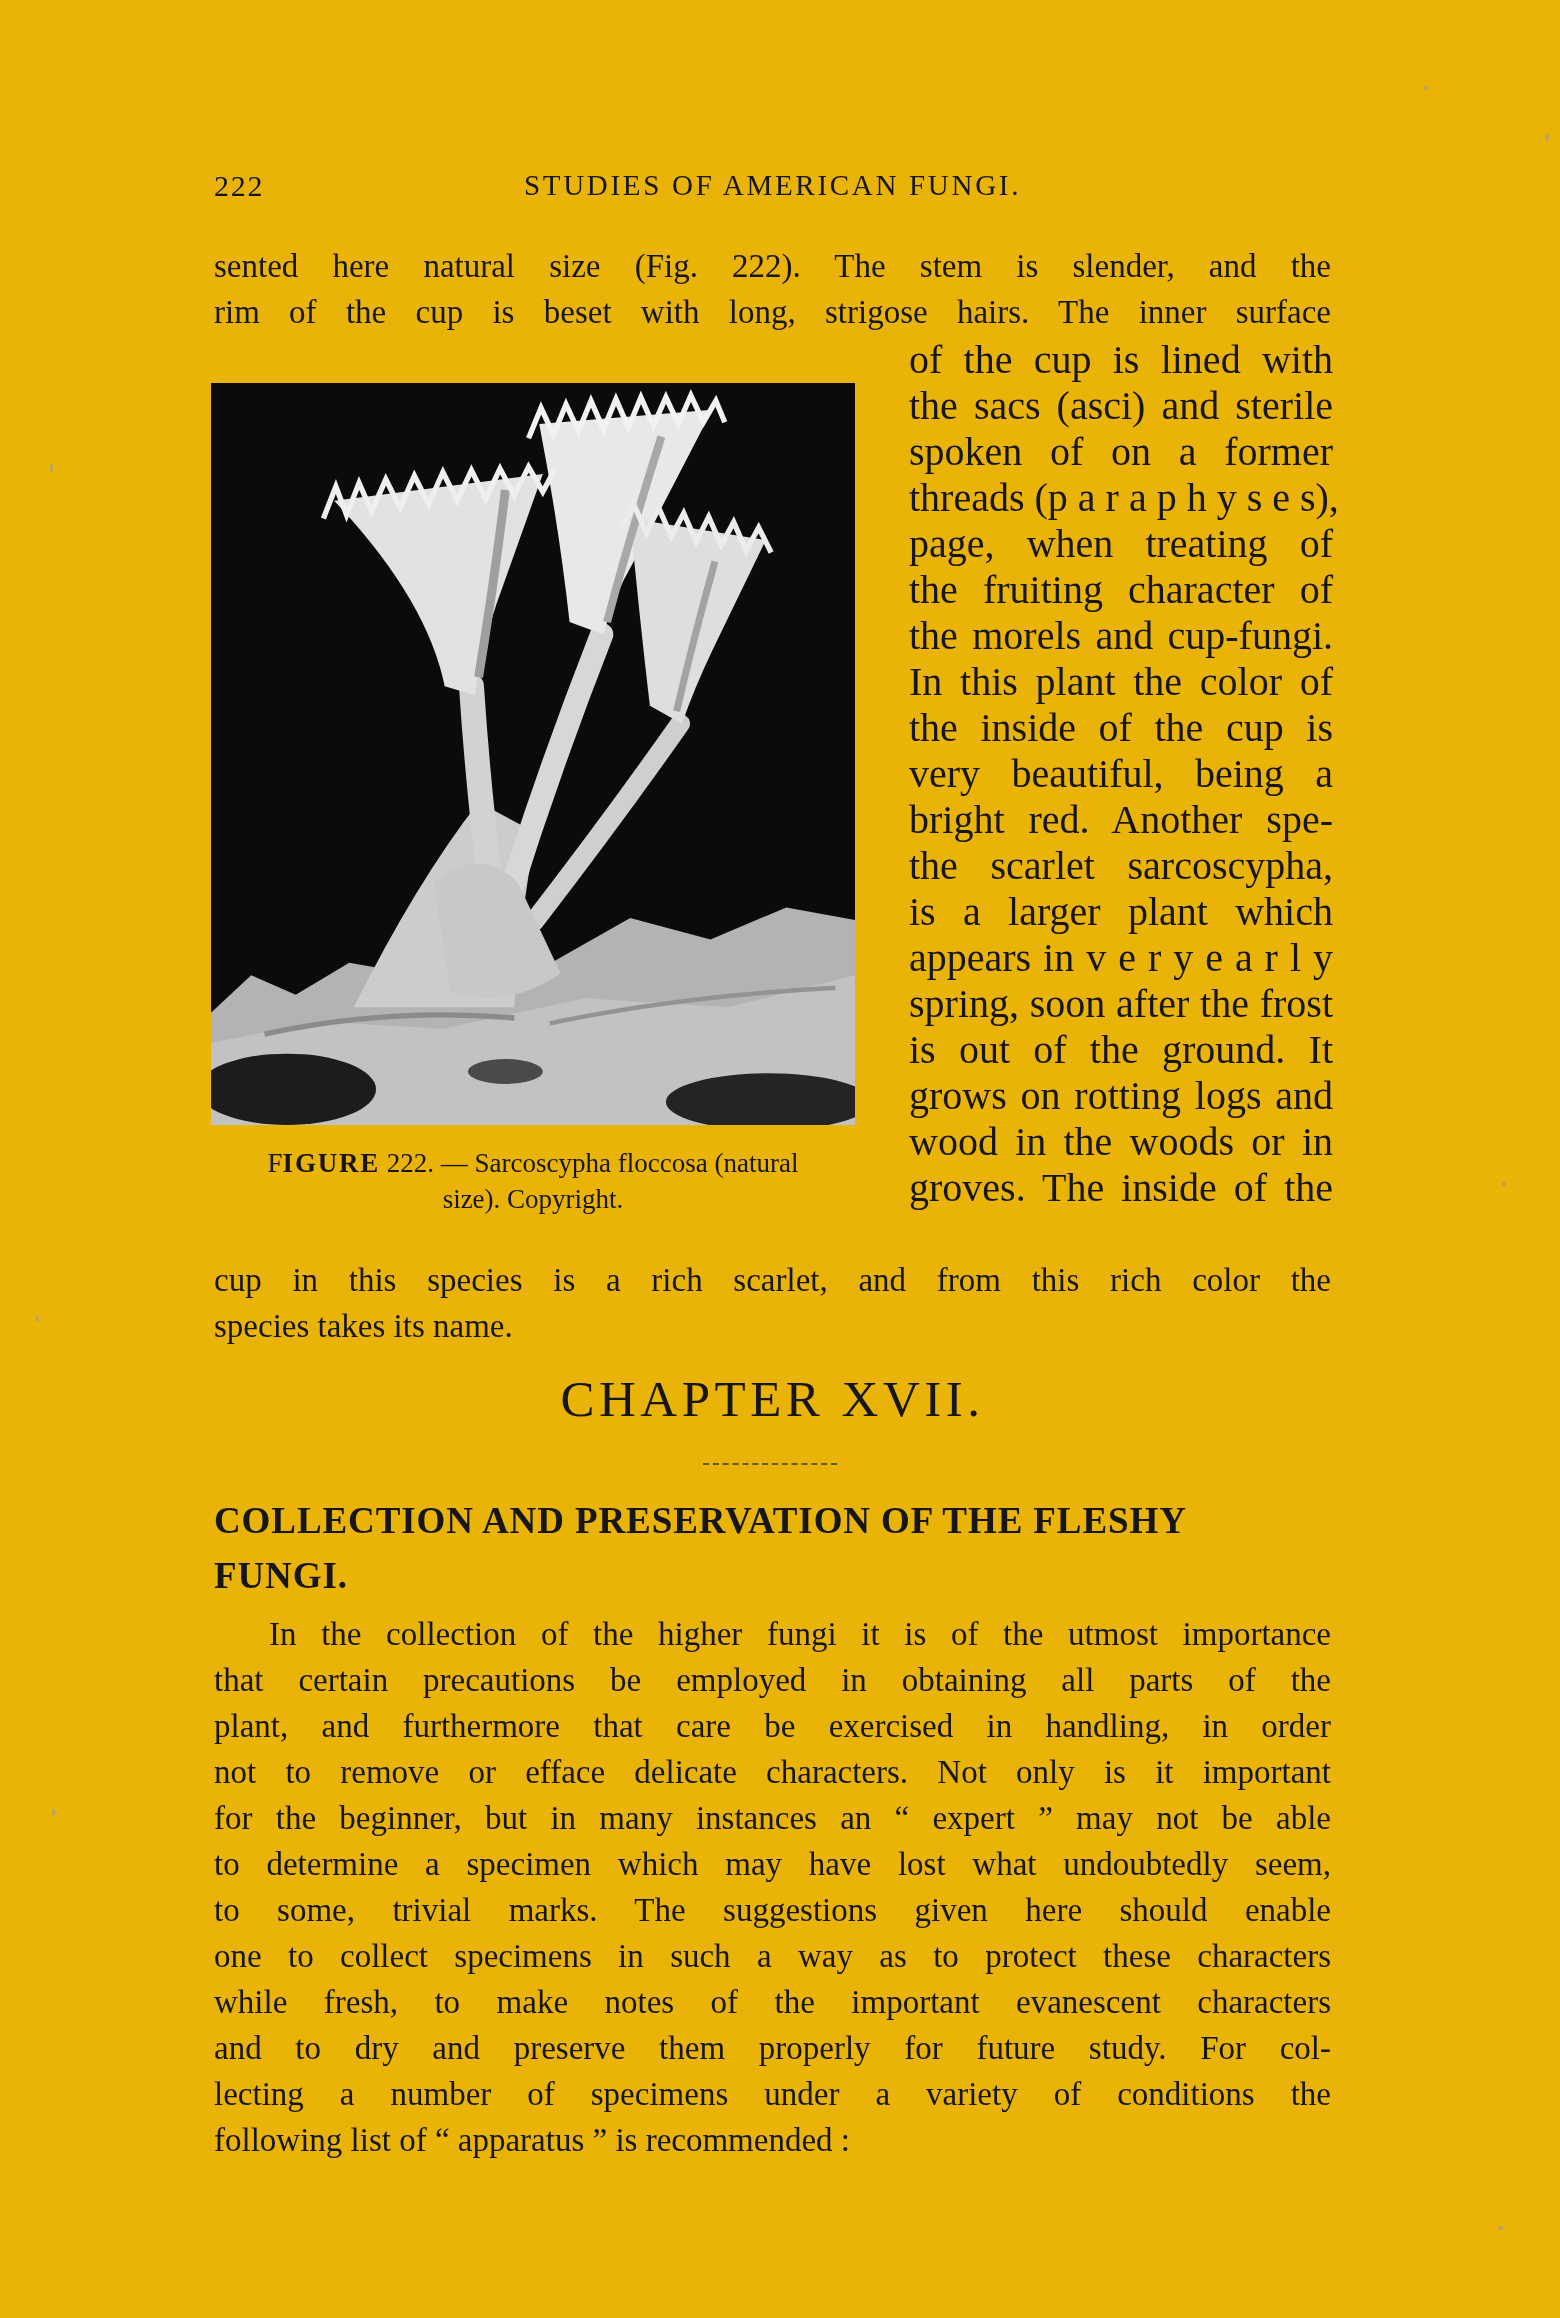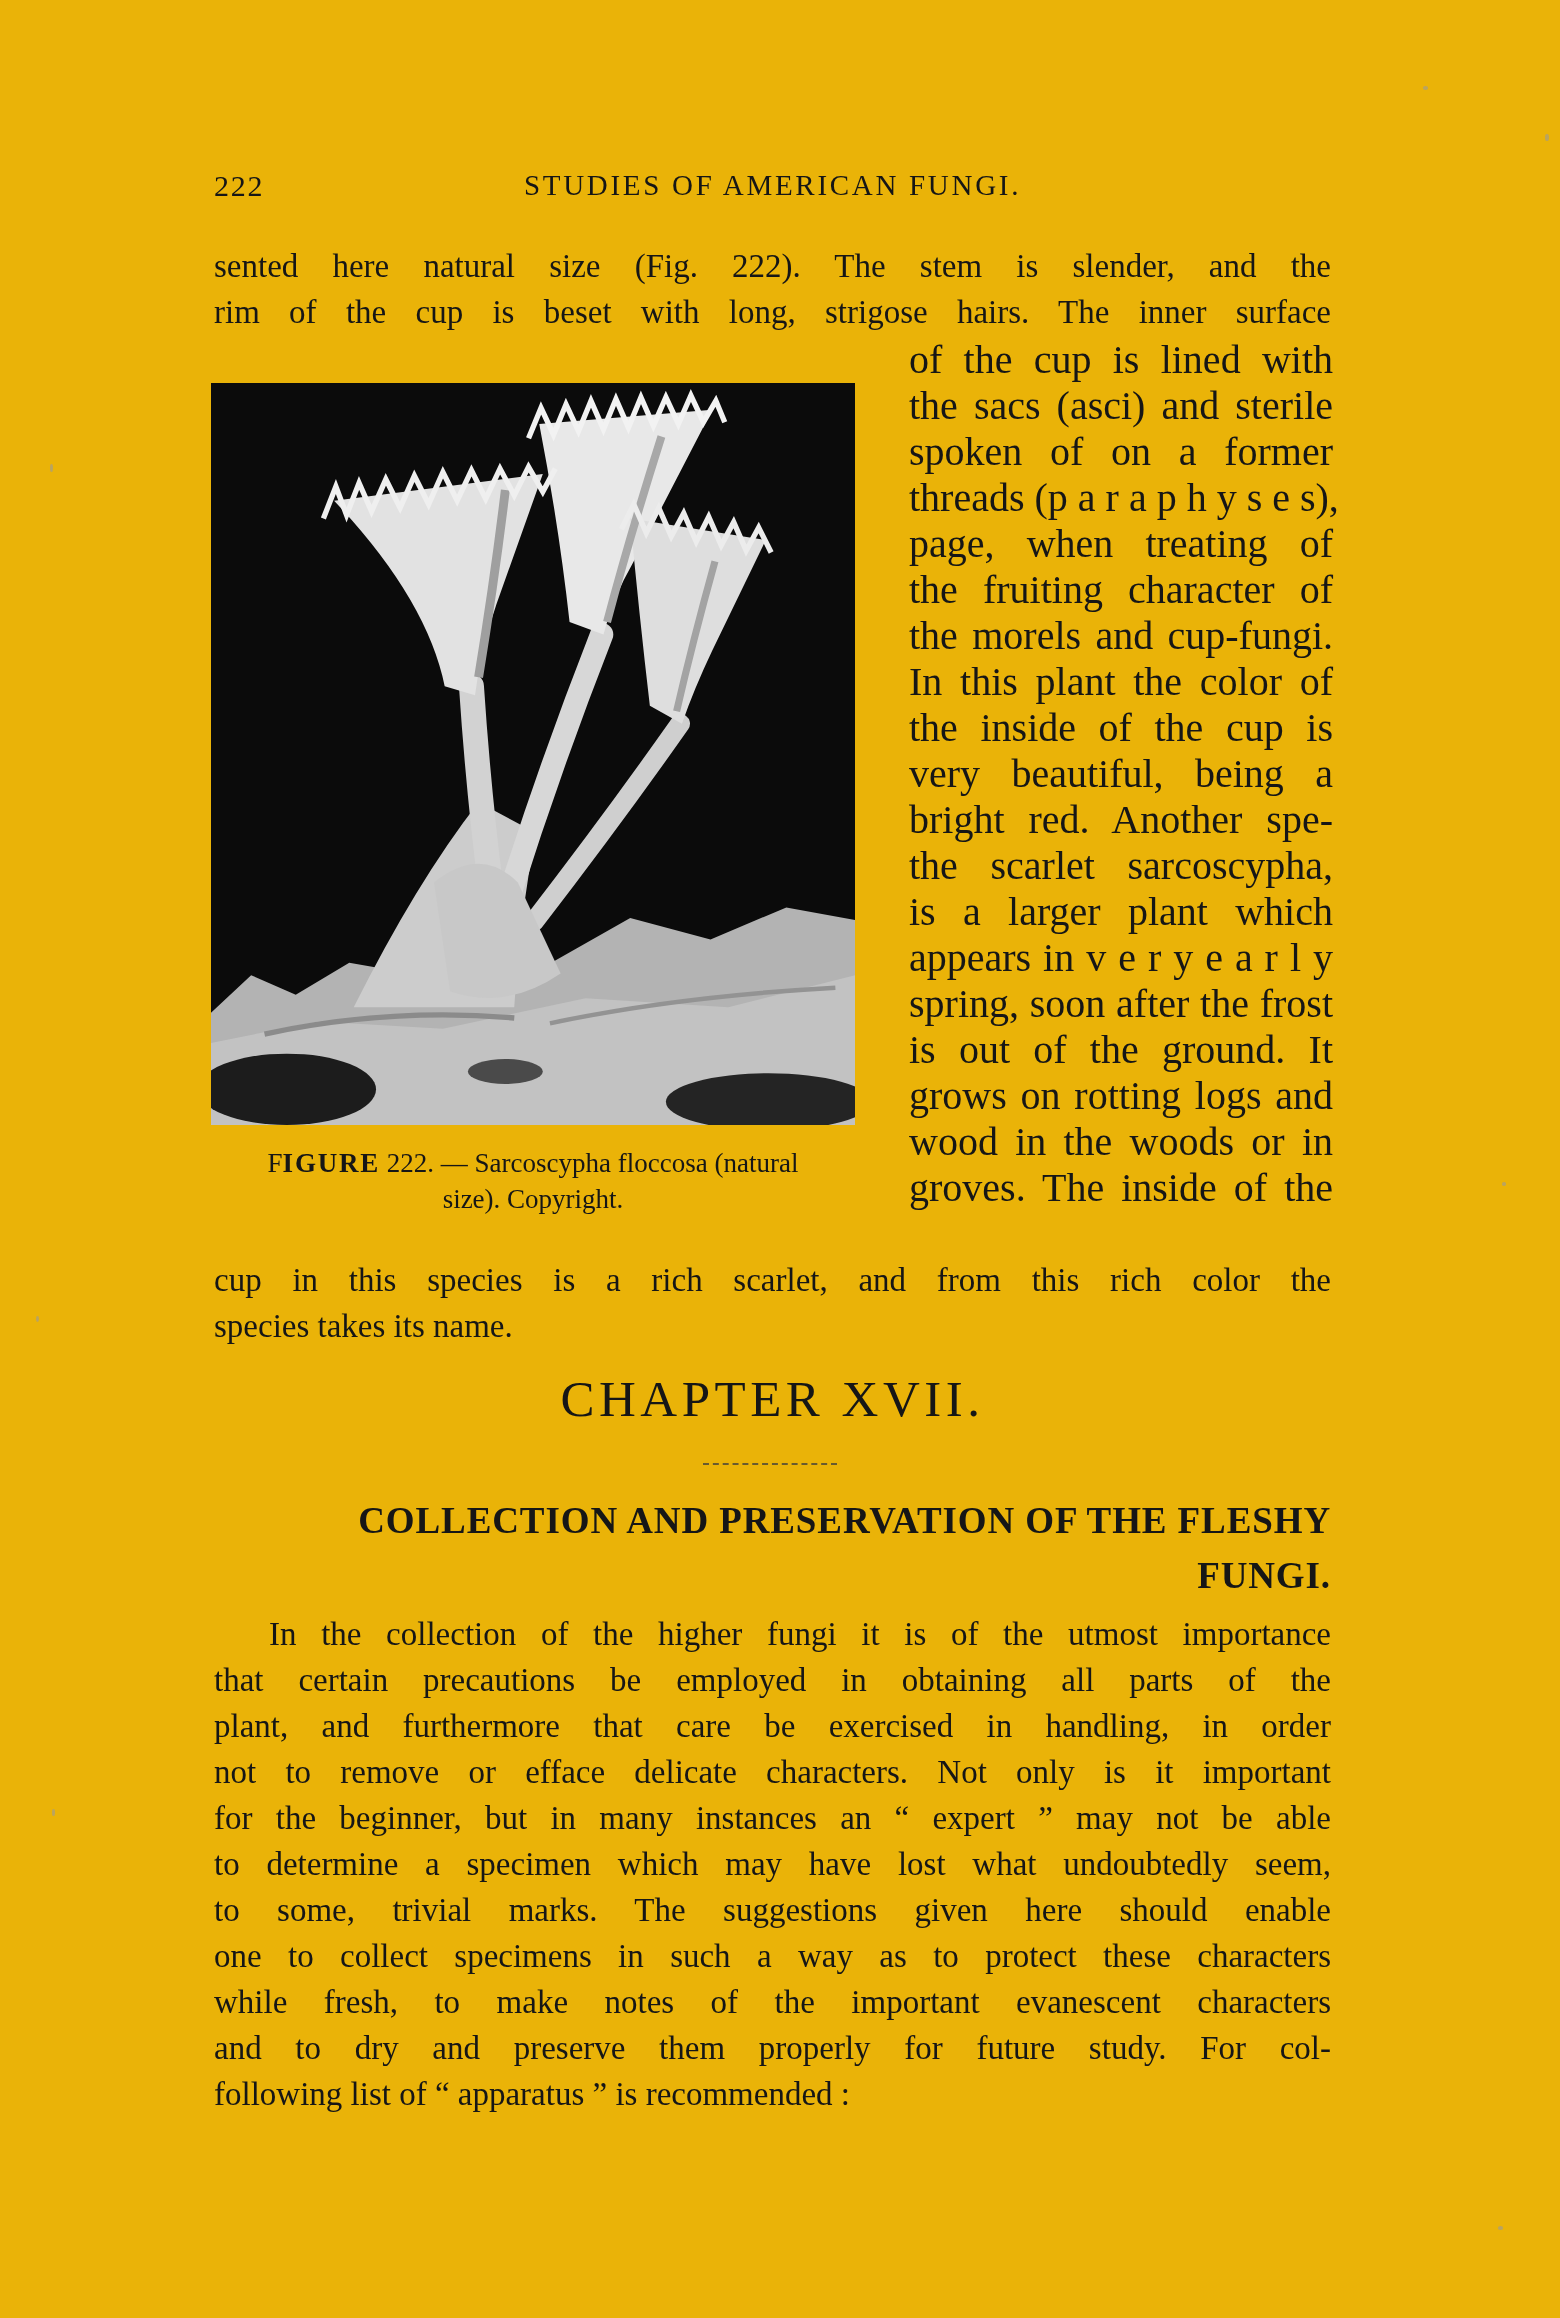--- a/index.html
+++ b/index.html
@@ -46,21 +46,21 @@
     text-align:center; font-size:51px; font-weight:normal; letter-spacing:4.5px;
   }
   .chapter-rule {
     position:absolute; left:703px; top:1463px; width:134px; height:0;
     border-top:2.7px dashed #3d3d3d; opacity:.75;
   }
   .section-title {
     left:214px; top:1493px; width:1117px;
     font-size:37px; line-height:55px; font-weight:bold; letter-spacing:0.9px;
   }
-  .section-title > div { text-align:right; white-space:nowrap; }
+  .section-title > div { text-align:left; white-space:nowrap; }
   .main-para { left:214px; top:1611px; width:1117px; }
   
   .speck { position:absolute; background:#9a9a9a; border-radius:50%; opacity:.6; }
 </style>
 </head>
 <body>
 
 <div class="page">
 
   <div class="header">
@@ -150,20 +150,21 @@
       <div>In the collection of the higher fungi it is of the utmost importance</div>
       <div>that certain precautions be employed in obtaining all parts of the</div>
       <div>plant, and furthermore that care be exercised in handling, in order</div>
       <div>not to remove or efface delicate characters.   Not only is it important</div>
       <div>for the beginner, but in many instances an “ expert ” may not be able</div>
       <div>to determine a specimen which may have lost what undoubtedly seem,</div>
       <div>to some, trivial marks.   The suggestions given here should enable</div>
       <div>one to collect specimens in such a way as to protect these characters</div>
       <div>while fresh, to make notes of the important evanescent characters</div>
       <div>and to dry and preserve them properly for future study.   For col-</div>
+      <div>lecting a number of specimens under a variety of conditions the</div>
       <div>following list of “ apparatus ” is recommended :</div>
     </div>
 
   <div class="speck" style="left:1423px;top:86px;width:4.5px;height:3.6px"></div>
   <div class="speck" style="left:1545px;top:134px;width:3.6px;height:7.1px"></div>
   <div class="speck" style="left:50px;top:464px;width:2.7px;height:8px"></div>
   <div class="speck" style="left:1502px;top:1182px;width:3.6px;height:3.6px"></div>
   <div class="speck" style="left:52px;top:1809px;width:2.7px;height:7.1px"></div>
   <div class="speck" style="left:1498px;top:2226px;width:4.5px;height:3.6px"></div>
   <div class="speck" style="left:36px;top:1316px;width:2.7px;height:6.2px"></div>

